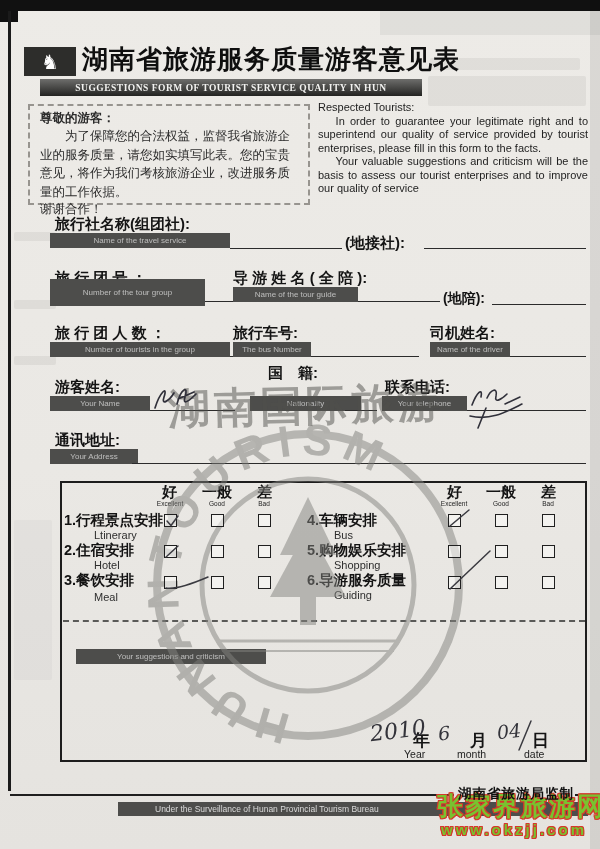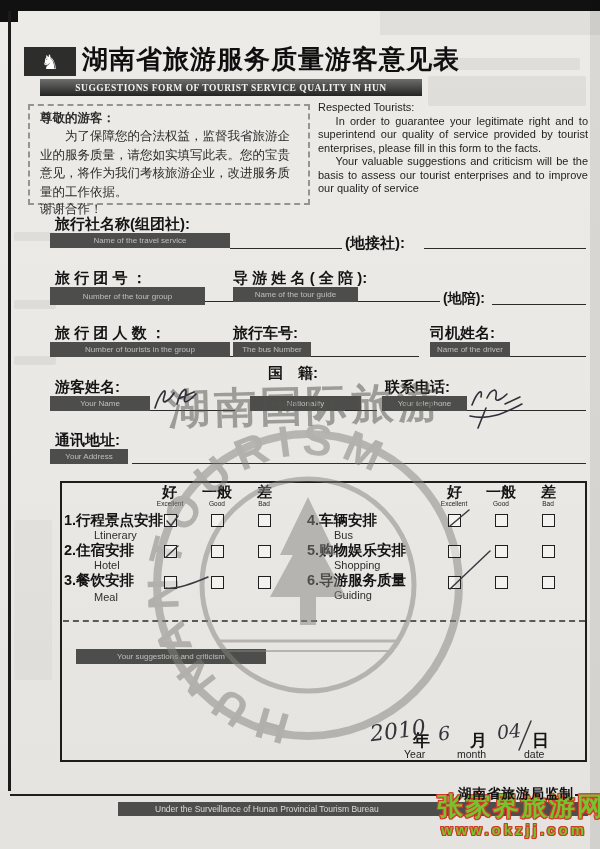--- a/index.html
+++ b/index.html
@@ -57,21 +57,21 @@
 
   <div class="abs bar" style="left:50px;top:233px;width:180px;height:15px">
       <span>Name of the travel service</span>
     </div>
   <div class="abs lbl" style="left:55px;top:215px">旅行社名称(组团社):</div>
   <div class="abs fline" style="left:230px;top:248px;width:112px"></div>
   <div class="abs lbl" style="left:345px;top:234px">(地接社):</div>
   <div class="abs fline" style="left:424px;top:248px;width:162px"></div>
 
   <div class="abs lbl" style="left:55px;top:269px">旅 行 团 号 ：</div>
-  <div class="abs bar" style="left:50px;top:287px;width:155px;height:18px">
+  <div class="abs bar" style="left:50px;top:279px;width:155px;height:27px">
       <span>Number of the tour group</span>
     </div>
   <div class="abs fline" style="left:205px;top:301px;width:95px"></div>
   <div class="abs lbl" style="left:233px;top:269px">导 游 姓 名 ( 全 陪 ):</div>
   <div class="abs bar" style="left:233px;top:287px;width:125px;height:15px">
       <span>Name of the tour guide</span>
     </div>
   <div class="abs fline" style="left:358px;top:301px;width:82px"></div>
   <div class="abs lbl" style="left:443px;top:290px;font-size:14px">(地陪):</div>
   <div class="abs fline" style="left:492px;top:304px;width:94px"></div>
@@ -102,21 +102,21 @@
       <span>Nationality</span>
     </div>
   <div class="abs fline" style="left:345px;top:410px;width:32px"></div>
   <div class="abs lbl" style="left:385px;top:378px">联系电话:</div>
   <div class="abs bar" style="left:382px;top:396px;width:85px;height:15px">
       <span>Your telephone</span>
     </div>
   <div class="abs fline" style="left:467px;top:410px;width:119px"></div>
 
   <div class="abs lbl" style="left:55px;top:431px">通讯地址:</div>
-  <div class="abs bar" style="left:50px;top:449px;width:78px;height:15px">
+  <div class="abs bar" style="left:50px;top:449px;width:88px;height:15px">
       <span>Your Address</span>
     </div>
   <div class="abs fline" style="left:132px;top:463px;width:454px"></div>
 
   <div class="abs" style="left:60px;top:481px;width:527px;height:281px;border:2px solid #1d1d1d"></div>
 
   <div class="abs lbl" style="left:162px;top:483px">好</div>
   <div class="abs lbl" style="left:202px;top:483px">一般</div>
   <div class="abs lbl" style="left:257px;top:483px">差</div>
   <div class="abs tiny" style="left:150px;top:500px;width:40px">Excellent</div>

